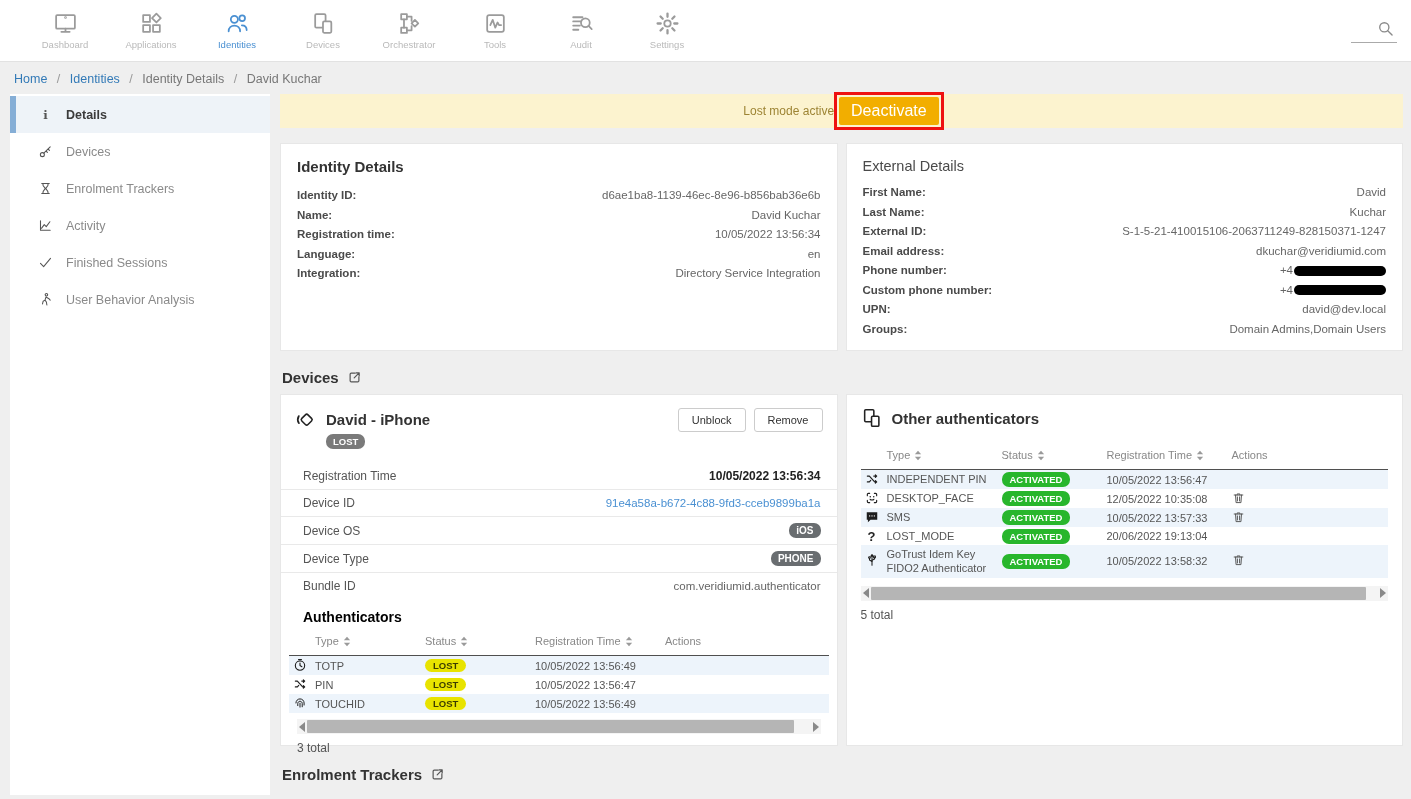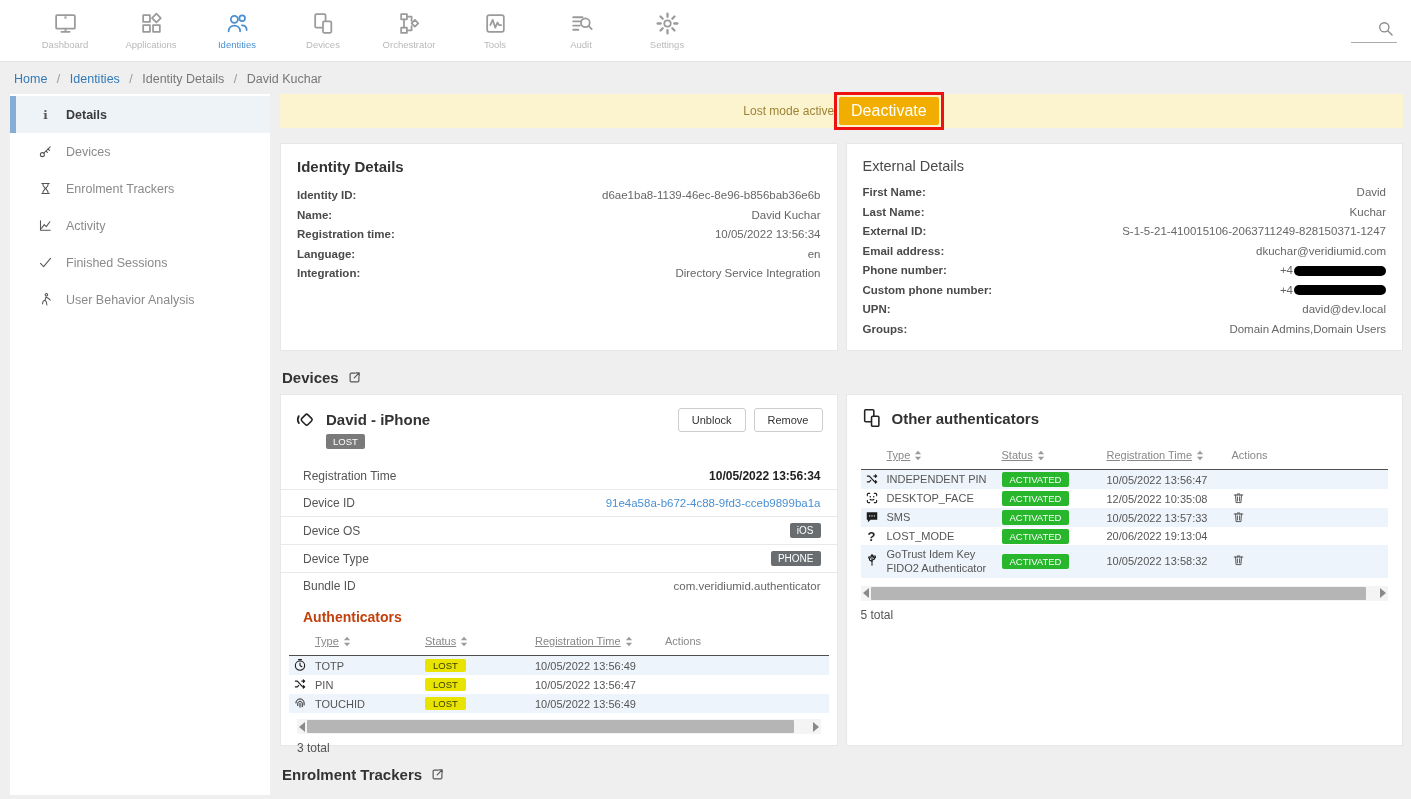--- a/index.html
+++ b/index.html
@@ -66,43 +66,43 @@
   .section-title { font-size:15px; font-weight:bold; color:#333; }
   .ext-icon { width:15px; height:15px; color:#555; cursor:pointer; }
 
   
   .device-card { height:352px; display:flex; flex-direction:column; }
   .device-head { display:flex; align-items:flex-start; padding:13px 14px 6px 14px; }
   .device-title-wrap { display:flex; flex-direction:column; }
   .device-name-row { display:flex; align-items:center; gap:9px; }
   .device-name-row .icon { width:22px; height:22px; color:#222; }
   .device-name { font-size:15px; font-weight:bold; color:#333; }
-  .badge { display:inline-block; font-size:9.5px; font-weight:normal; padding:2px 7px; border-radius:2px; }
+  .badge { display:inline-block; font-size:9.5px; font-weight:bold; padding:2px 7px; border-radius:7px; }
   .badge-gray { background:#7a7a7a; color:#fff; margin-left:31px; margin-top:4px; width:max-content;}
   .badge-dark { background:#696d70; color:#fff; font-size:10px; }
   .badge-green { background:#28b62c; color:#fff; font-size:9.5px; padding:2px 8px; }
   .badge-yellow { background:#e8e300; color:#3c3c00; font-size:9.5px; padding:1px 8px; }
   .device-actions { margin-left:auto; display:flex; gap:8px; }
   .outline-btn { background:#fff; border:1px solid #ccc; border-radius:3px; color:#333;
     font-size:11px; padding:5px 13px; cursor:pointer; font-family:inherit; }
   .dev-rows { margin-top:8px; }
   .dev-row { display:flex; justify-content:space-between; align-items:center;
     padding:6px 16px 6px 22px; border-bottom:1px solid #e9e9e9; min-height:26px;}
   .dev-row:last-child { border-bottom:none; }
   .dev-row-label { font-size:12px; color:#555; }
   .dev-row-value { font-size:11.5px; color:#666; }
   .dev-row-value.bold { font-weight:bold; color:#222; font-size:12px; }
   .dev-row-value.link { color:#4a90d2; cursor:pointer; }
-  .sub-title { font-size:14px; font-weight:bold; color:#c2410c; padding:10px 16px 2px 22px; }
+  .sub-title { font-size:14px; font-weight:bold; color:#000000; padding:10px 16px 2px 22px; }
 
   
   .auth-table { width:100%; border-collapse:collapse; font-size:11px; }
   .auth-table th { text-align:left; font-weight:normal; color:#888; padding:8px 4px 8px 0; }
   .auth-table thead tr { border-bottom:1px solid #4f4f4f; }
-  .th-inner { display:inline-flex; align-items:center; gap:4px; cursor:pointer;text-decoration:underline; }
+  .th-inner { display:inline-flex; align-items:center; gap:4px; cursor:pointer; }
   .sort-ic { width:8px; height:11px; color:#9a9a9a; }
   .auth-table td { padding:1.5px 4px 1.5px 0; color:#555; vertical-align:middle;margin-top:12px; }
   .auth-table tbody tr.striped { background:#edf4fb; }
   .cell-icon { width:14px; height:14px; color:#1d1d1d; }
   .col-icon { width:26px; text-align:center; }
   .trash-btn { width:13px; height:14px; color:#555; cursor:pointer; background:none; border:none; padding:0; }
   .qmark { font-size:13px; font-weight:bold; color:#222; }
 
   .hscroll { display:flex; align-items:center; height:15px; background:#f4f4f4; margin:6px 8px 0 8px; }
   .hs-arrow { width:0; height:0; border-style:solid; cursor:pointer; }

